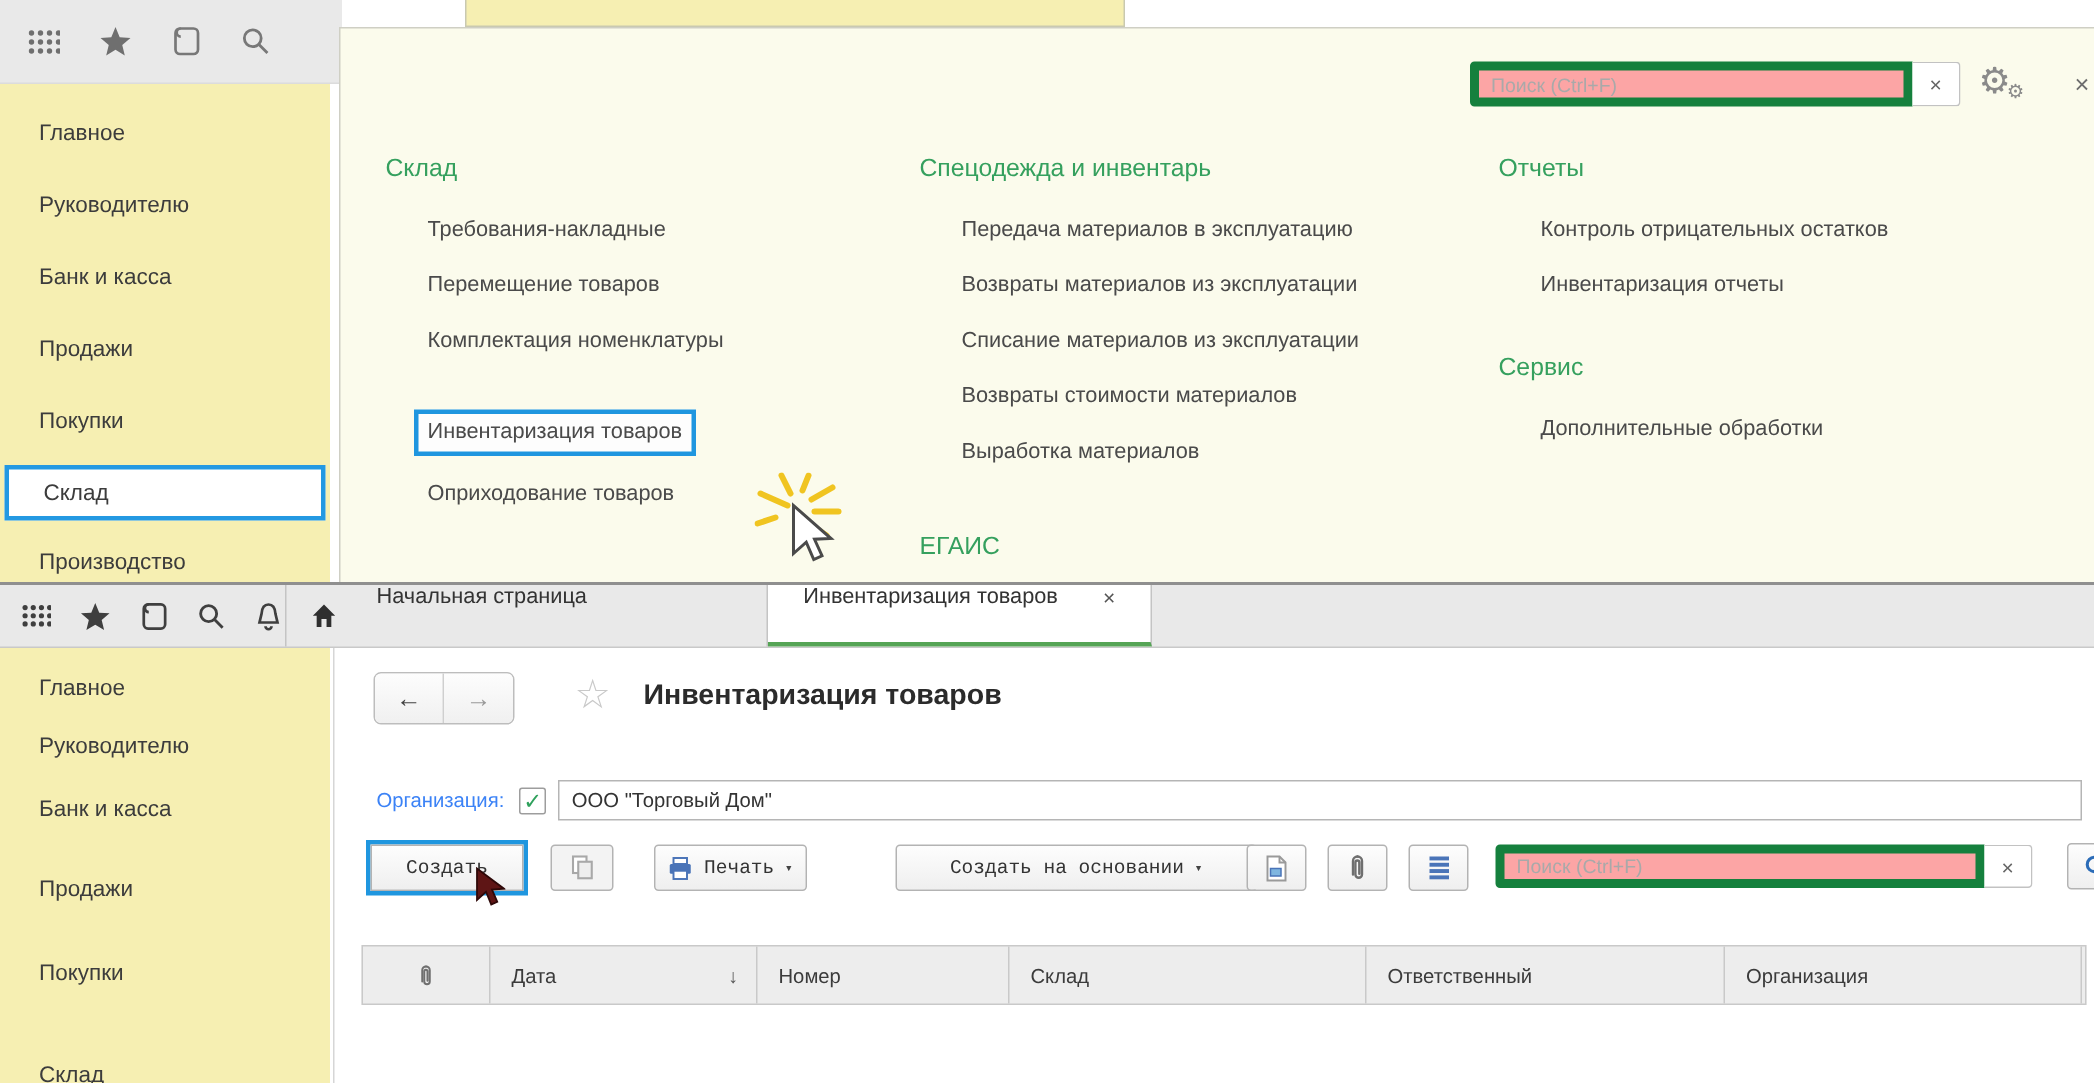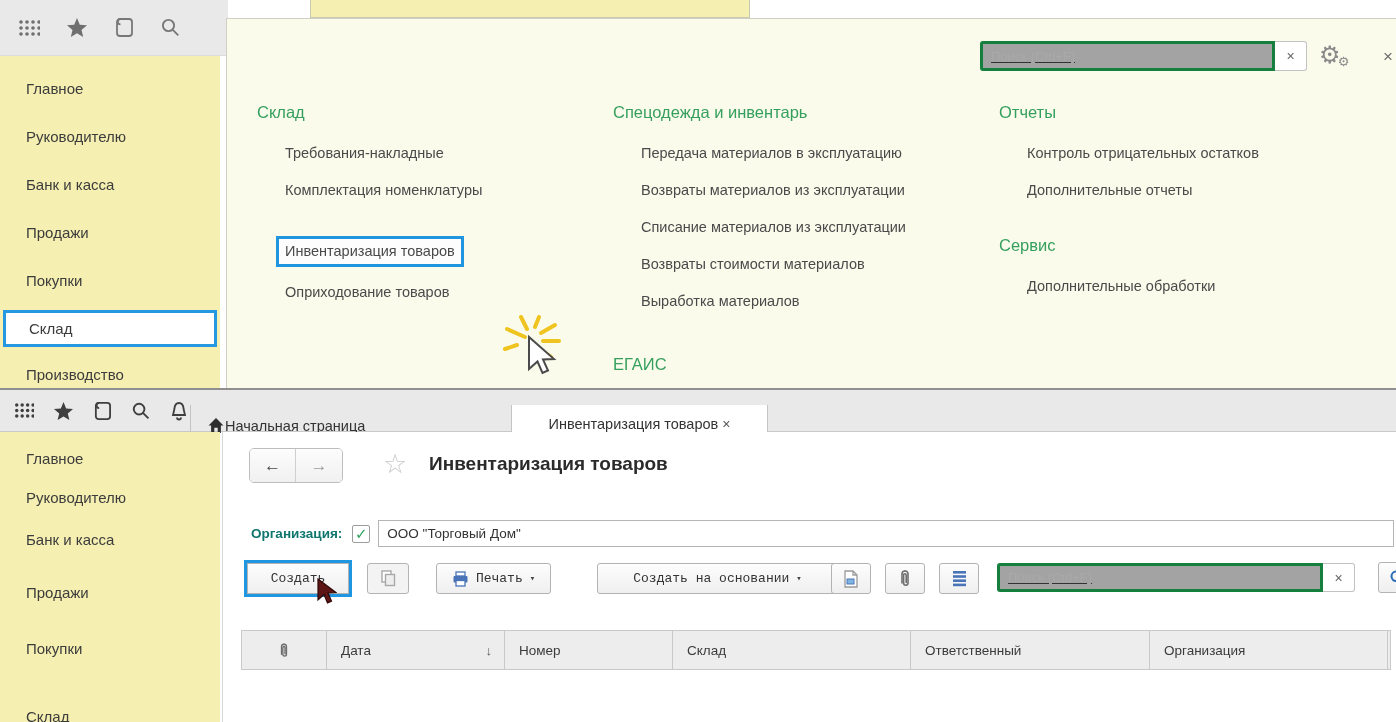--- a/index.html
+++ b/index.html
@@ -26,71 +26,71 @@
 
   .menu-panel { position:absolute; left:226px; top:18px; width:1170px; height:372px;
     background:#fbfbec; border:1px solid #cfcfc4; border-right:none; }
   .menu-col { position:absolute; top:84px; }
   .menu-title { font-size:16.5px; color:#35a05e; margin-bottom:20px; }
   .menu-item { font-size:14.5px; color:#4a4a4a; margin:0 0 14px 28px; line-height:23px; cursor:pointer; white-space:nowrap; }
   .menu-section { margin-bottom:34px; }
   .hl-box { display:inline-block; border:3px solid #1f96df; background:#fdfdfd; padding:1px 6px; margin-left:-9px; }
 
   .panel-search { position:absolute; top:22px; left:753px; display:flex; }
-  .search-input { height:30px; border:3px solid #15803d; border-radius:3px 0 0 3px; background:#a3a3a3;
-    font-size:13px; padding:0 8px; color:#333; font-family:inherit;text-decoration:underline; }
+  .search-input { height:30px; border:6px solid #15803d; border-radius:3px 0 0 3px; background:#fca5a5;
+    font-size:13px; padding:0 8px; color:#333; font-family:inherit; }
   .search-input::placeholder { color:#a9a9a9; }
   .clear-btn { width:32px; height:30px; border:1px solid #c2c2c2; border-left:none; border-radius:0 3px 3px 0;
     background:#fff; color:#666; font-size:14px; display:flex; align-items:center; justify-content:center; cursor:pointer; }
   .gear-wrap { position:absolute; top:24px; left:1092px; color:#8a8a8a; cursor:pointer; }
   .gear-main { font-size:24px; line-height:24px; }
   .gear-small { position:absolute; right:-9px; bottom:-2px; font-size:13px; }
   .panel-close { position:absolute; top:28px; left:1156px; font-size:17px; color:#6d6d6d; cursor:pointer; }
 
   .burst-cursor { position:absolute; left:276px; top:296px; }
 
   
   .bottom-toolbar { position:absolute; left:0; top:388px; width:1396px; height:44px; background:#e9e9e9;
     border-top:2px solid #8f8f8f; border-bottom:1px solid #c9c9c9; }
   .bt-icons { position:absolute; left:0; top:0; height:100%; display:flex; align-items:center; gap:19px; padding-left:14px; color:#444; }
-  .tab { position:absolute; top:0; height:100%; display:flex; align-items:center; gap:0; font-size:14.5px;
-    color:#333; padding:0 16px; cursor:pointer;margin-top:15px; }
+  .tab { position:absolute; top:0; height:100%; display:flex; gap:26px; font-size:14.5px;
+    color:#333; padding:0 16px; cursor:pointer; }
   .tab-home { left:190px; width:322px; border-left:1px solid #c4c4c4; border-right:1px solid #c4c4c4; }
   .tab-active { left:512px; width:256px; background:#fff; border-right:1px solid #c4c4c4;
     border-bottom:3px solid #55a455; justify-content:center; }
   .tab-close { color:#555; font-size:14px; margin-left:4px; cursor:pointer; }
 
   .main-sidebar { position:absolute; left:0; top:432px; width:220px; height:290px; background:#f6efb2; overflow:hidden; }
 
   .content { position:absolute; left:222px; top:432px; width:1174px; height:290px; background:#fff;
     border-left:1px solid #d6d6d6; overflow:hidden; }
 
   .nav-group { position:absolute; left:26px; top:16px; display:flex; border:1px solid #bdbdbd; border-radius:5px; overflow:hidden; }
   .nav-btn { width:46px; height:33px; background:linear-gradient(#fdfdfd,#f0f0f0); display:flex;
     align-items:center; justify-content:center; font-size:17px; cursor:pointer; }
   .nav-btn.back { border-right:1px solid #cfcfcf; color:#444; }
   .nav-btn.fwd { color:#9a9a9a; }
   .fav-star { position:absolute; left:160px; top:16px; font-size:27px; color:#c9c9c9; cursor:pointer; }
   .page-title { position:absolute; left:206px; top:21px; font-size:19px; font-weight:bold; color:#2b2b2b; }
 
   .org-row { position:absolute; left:28px; top:88px; display:flex; align-items:center; }
-  .org-label { font-size:13.5px; color:#0f766e; margin-right:10px;font-weight:bold; }
+  .org-label { font-size:13.5px; color:#3b82f6; margin-right:10px; }
   .checkbox { width:18px; height:18px; border:1px solid #9d9d9d; border-radius:2px; background:#fff;
     color:#2fa15c; font-size:15px; font-weight:bold; display:flex; align-items:center; justify-content:center; cursor:pointer; }
   .org-input { width:1016px; height:27px; border:1px solid #b5b5b5; margin-left:8px; font-size:13.5px;
     padding:0 8px; color:#333; font-family:inherit; }
 
   .cmd-bar { position:absolute; left:0; top:128px; width:100%; height:42px; }
   .btn { height:31px; border:1px solid #b3b3b3; border-radius:3px; background:linear-gradient(#fdfdfd,#efefef);
     font-size:13px; color:#333; display:inline-flex; align-items:center; justify-content:center; gap:7px;
     font-family:Liberation Mono, monospace; cursor:pointer; }
   .create-frame { position:absolute; left:21px; top:0; width:108px; height:37px; border:3px solid #1f96df; }
   .create-btn { width:100%; height:100%; border:1px solid #b3b3b3; border-radius:0; }
   .btn-copy { position:absolute; left:144px; top:3px; width:42px; background:#f3f3f3; }
-  .btn-print { position:absolute; left:213px; top:3px; width:115px; }
+  .btn-print { position:absolute; left:213px; top:3px; width:102px; }
   .btn-createfrom { position:absolute; left:374px; top:3px; width:241px; }
   .caret { font-size:9px; color:#444; }
   .sm-iconbtn { position:absolute; top:3px; width:40px; height:31px; border:1px solid #b3b3b3; border-radius:3px;
     background:linear-gradient(#fdfdfd,#efefef); display:flex; align-items:center; justify-content:center; cursor:pointer; }
   .cmd-search { position:absolute; left:774px; top:3px; display:flex; }
   .cmd-search .search-input { width:326px; height:29px; }
   .cmd-search .clear-btn { height:29px; }
   .btn-find { position:absolute; left:1155px; top:2px; width:40px; height:31px; }
 
   .grid-header { position:absolute; left:18px; top:198px; width:1150px; height:40px; background:#ededed;
@@ -171,20 +171,21 @@
     <span class="gear-wrap">
       <span class="gear-main">⚙</span>
       <span class="gear-small">⚙</span>
     </span>
     <span class="panel-close">×</span>
 
     <div class="menu-col" style="left:30px; width:330px">
       <div class="menu-section">
         <div class="menu-title">Склад</div>
         <div class="menu-item">Требования-накладные</div>
+        <div class="menu-item">Перемещение товаров</div>
         <div class="menu-item">Комплектация номенклатуры</div>
       </div>
       <div class="menu-section">
         <div class="menu-item">
           <span class="hl-box">Инвентаризация товаров</span>
         </div>
         <div class="menu-item">Оприходование товаров</div>
       </div>
     </div>
 
@@ -199,21 +200,21 @@
       </div>
       <div class="menu-section" style="margin-top:42px">
         <div class="menu-title">ЕГАИС</div>
       </div>
     </div>
 
     <div class="menu-col" style="left:772px; width:340px">
       <div class="menu-section">
         <div class="menu-title">Отчеты</div>
         <div class="menu-item">Контроль отрицательных остатков</div>
-        <div class="menu-item">Дополнительные отчеты</div>
+        <div class="menu-item">Инвентаризация отчеты</div>
       </div>
       <div class="menu-section" style="margin-top:24px">
         <div class="menu-title">Сервис</div>
         <div class="menu-item">Дополнительные обработки</div>
       </div>
     </div>
 
     <span class="burst-cursor">
       <svg width="72" height="66" viewBox="0 0 72 66">
         <g stroke="#f0c420" stroke-width="4" stroke-linecap="round">

